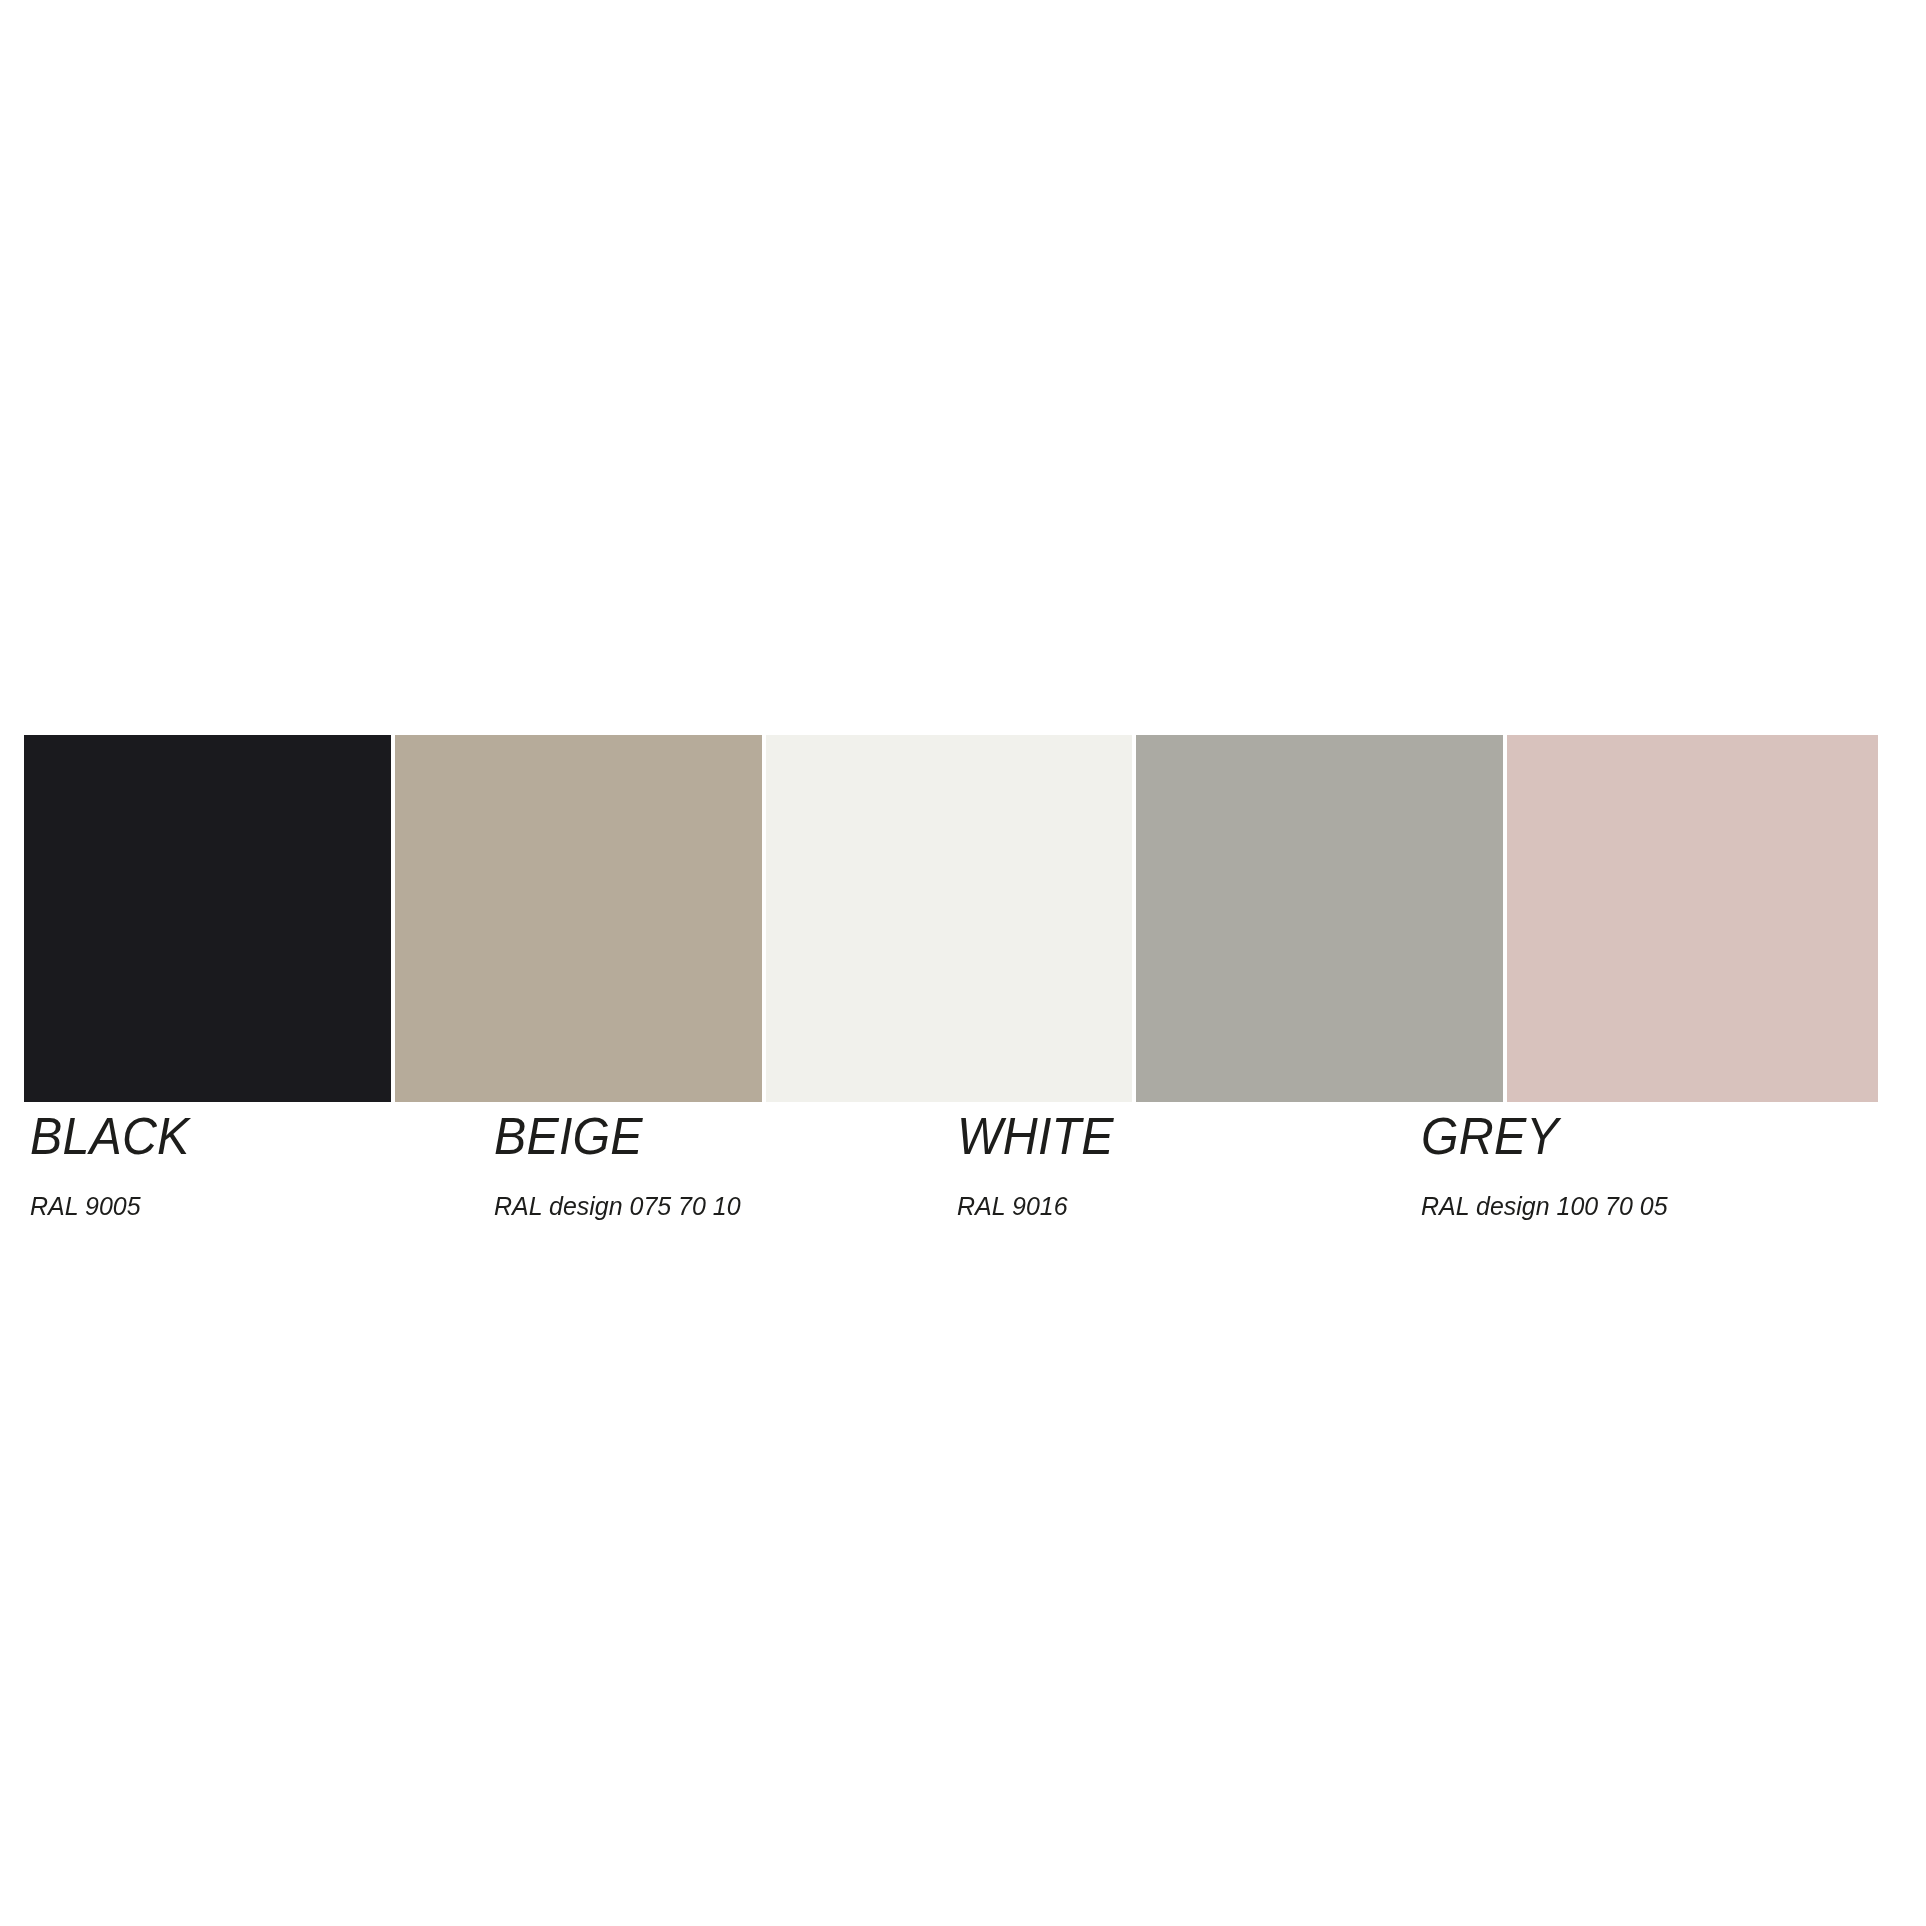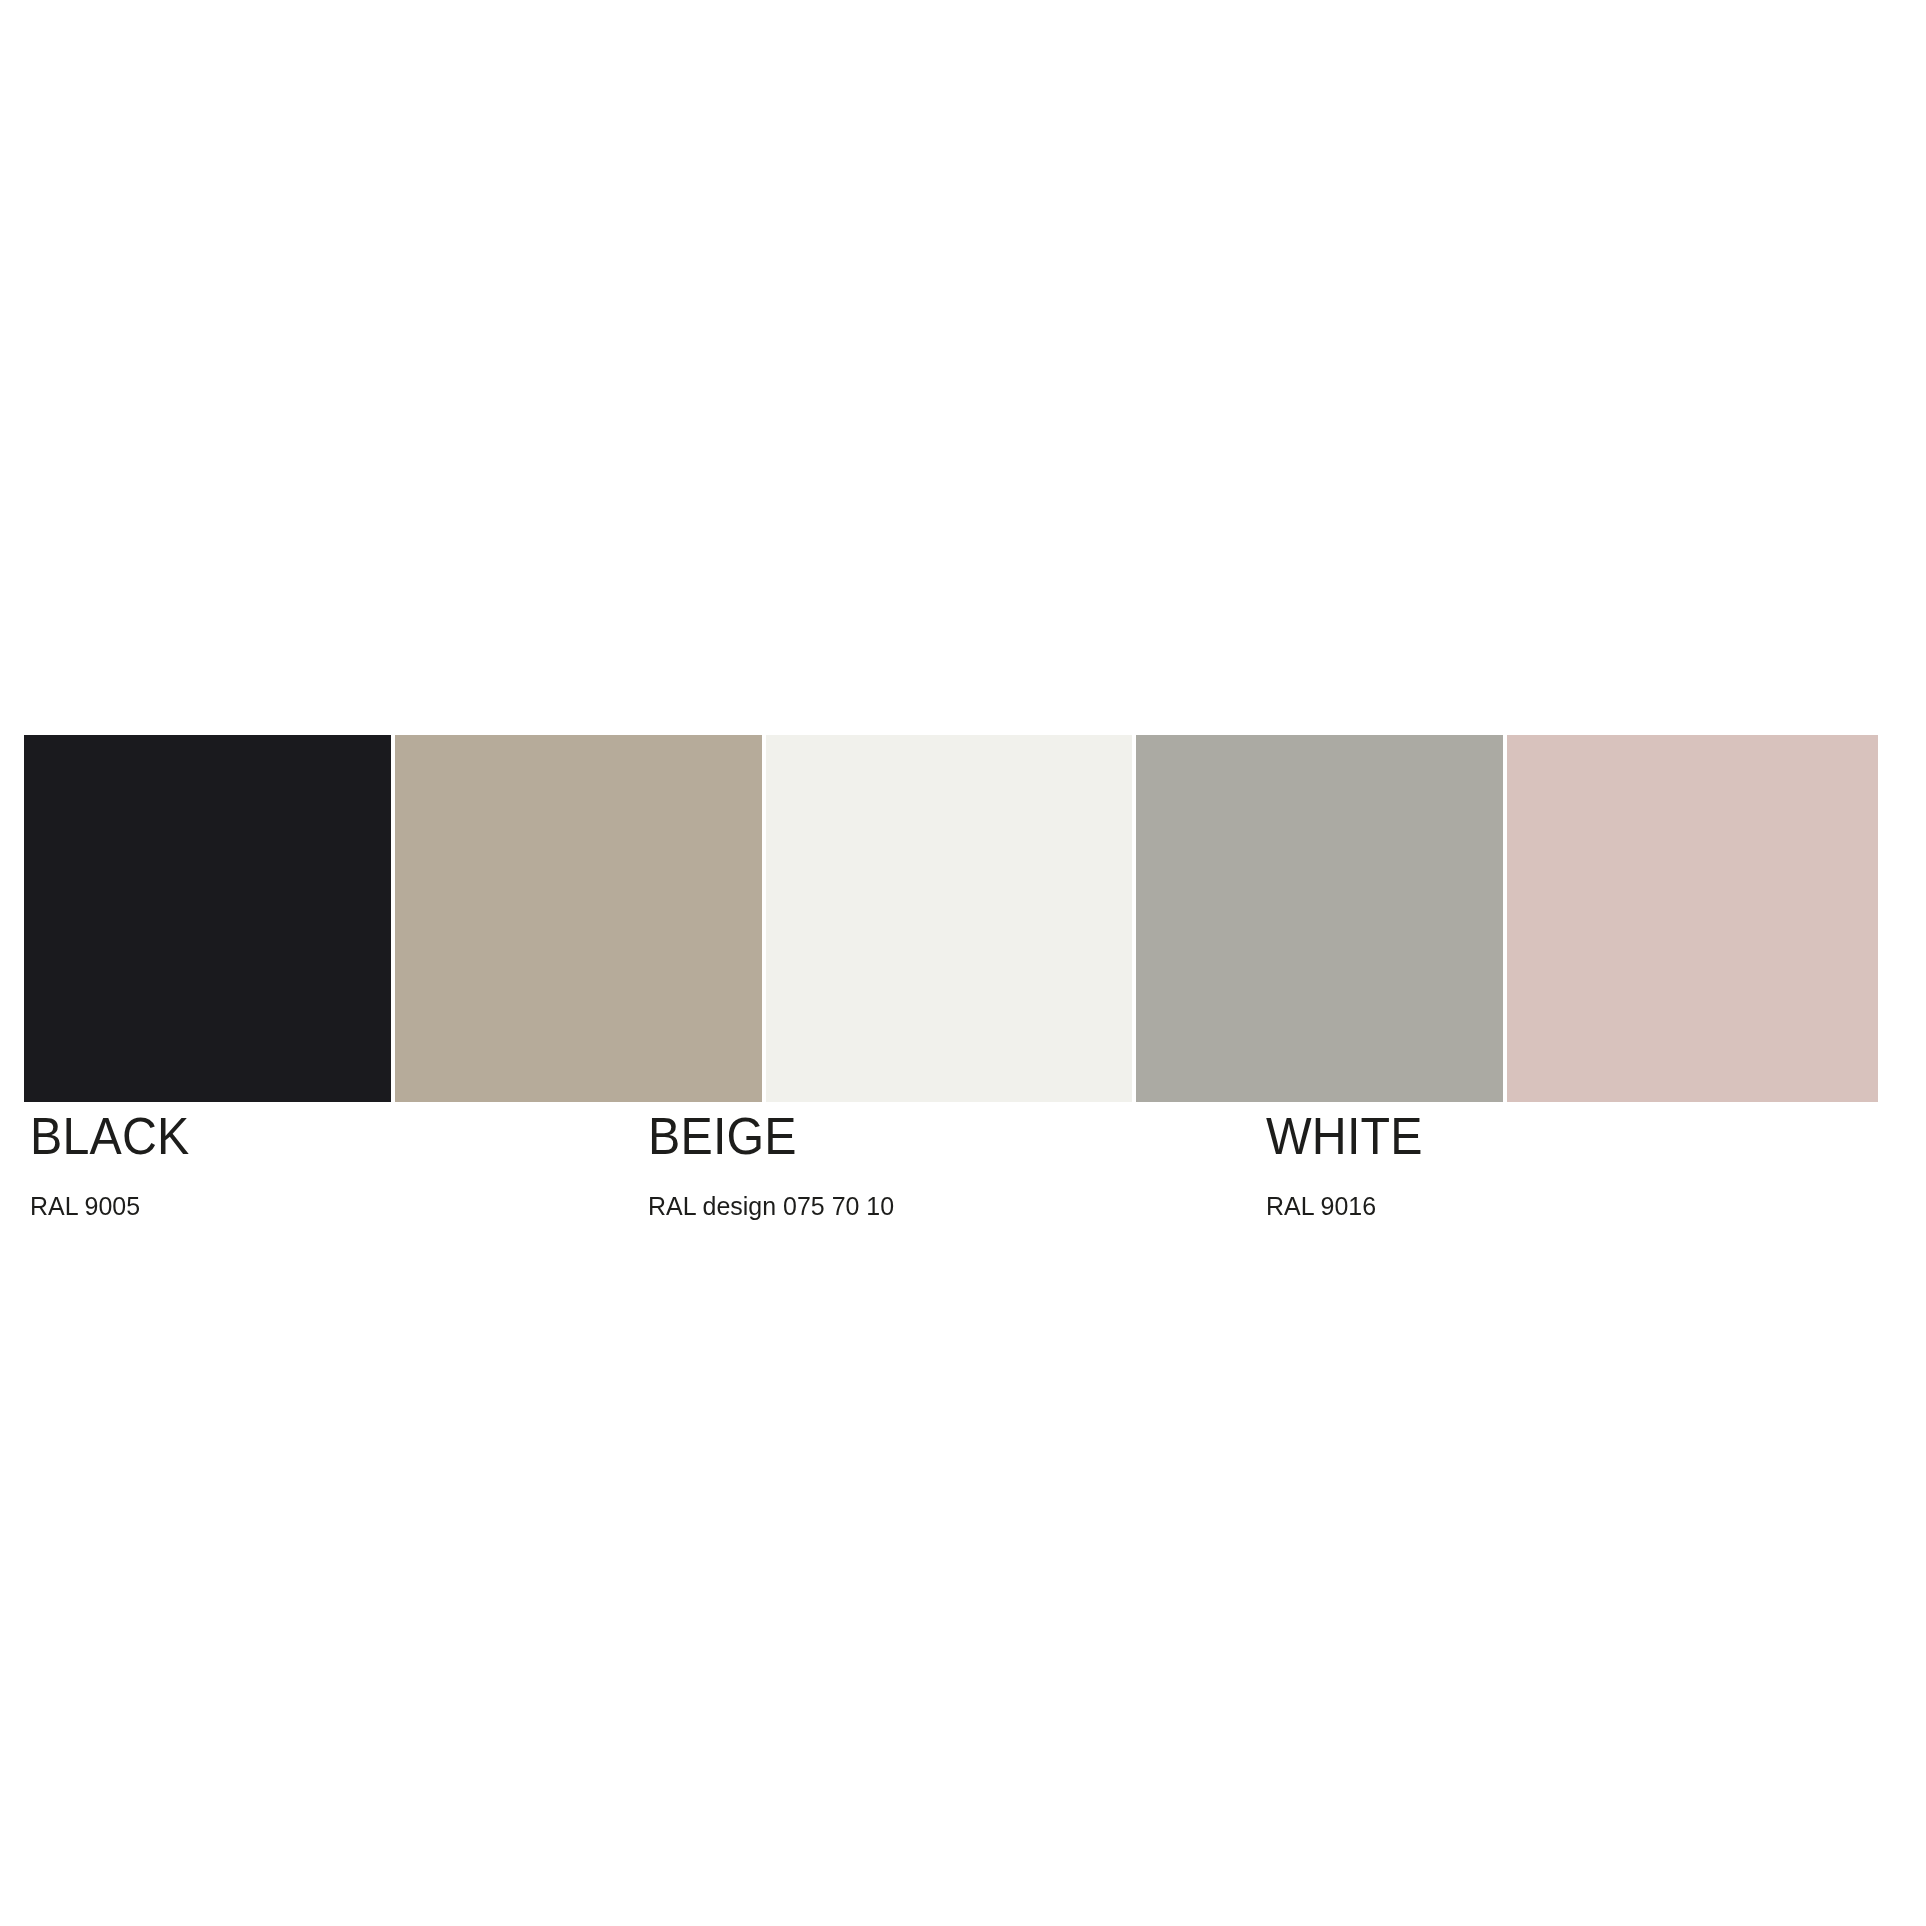--- a/index.html
+++ b/index.html
@@ -48,20 +48,21 @@
   }
   .swatch-column:last-child .swatch-chip {
     border-right: 0;
   }
 
   
   #caption-row {
     display: flex;
     width: 100%;
     gap: 0;
+    font-style: italic;
   }
   .caption-column {
     flex: 1 1 0;
     padding-left: 6px;
     box-sizing: border-box;
   }
 
   .color-name {
     font-family: "Liberation Sans", "DejaVu Sans", sans-serif;
     font-size: 52px;
@@ -126,18 +127,22 @@
     <div class="caption-column">
       <div class="color-name">BEIGE</div>
       <div class="color-code">RAL design 075 70 10</div>
     </div>
 
     <div class="caption-column">
       <div class="color-name">WHITE</div>
       <div class="color-code">RAL 9016</div>
     </div>
 
+    <div class="caption-column">
+      <div class="color-name">GREY</div>
+      <div class="color-code">RAL design 100 70 05</div>
+    </div>
 
 
   </div>
 
 </div>
 
 
 </body></html>

